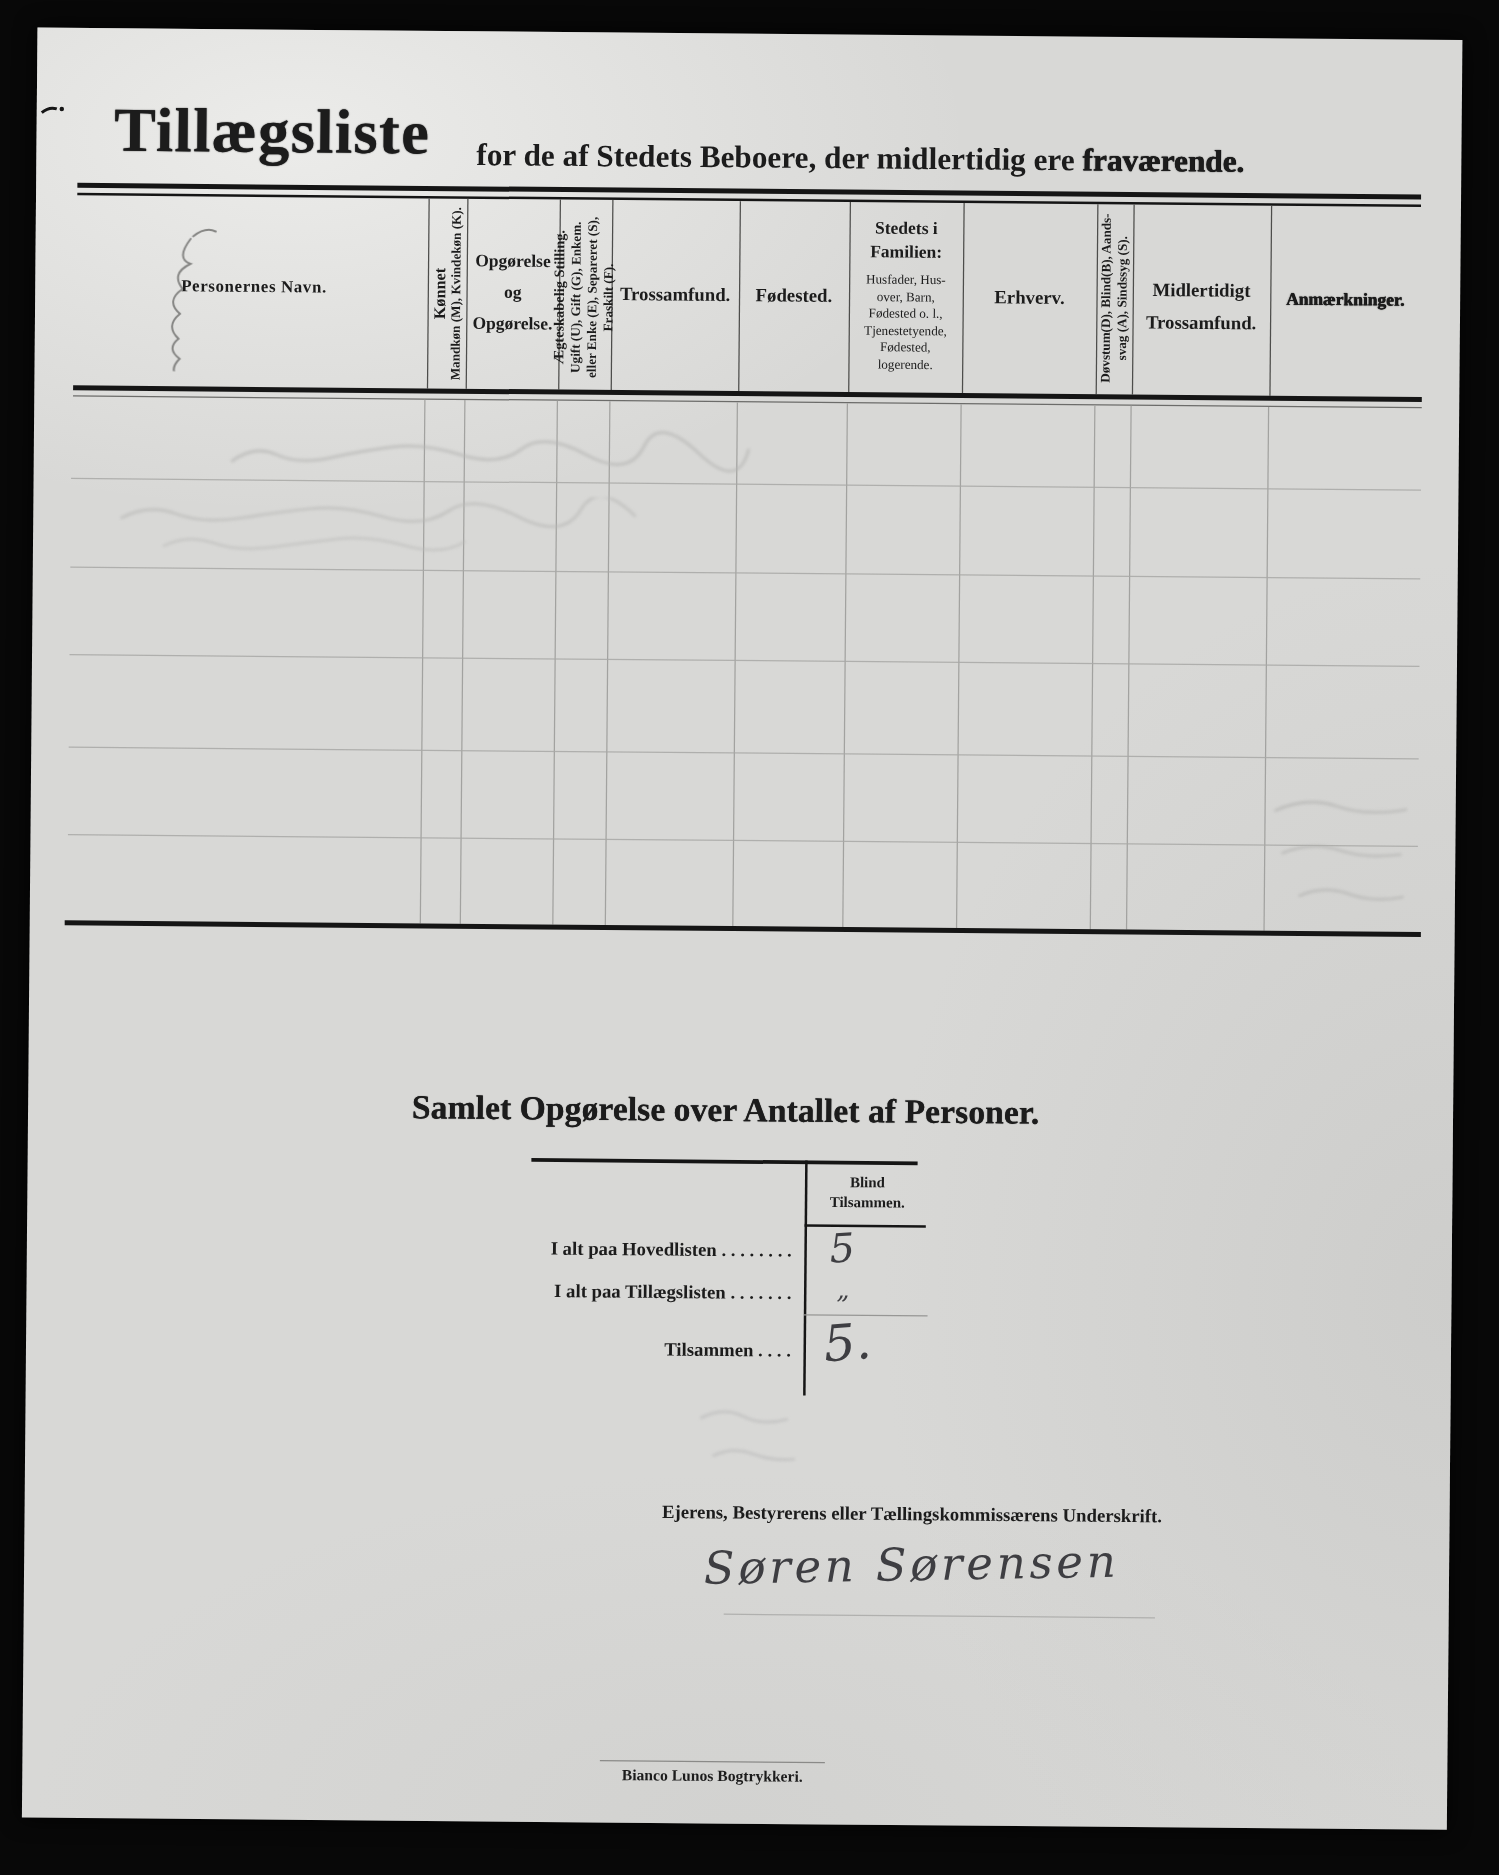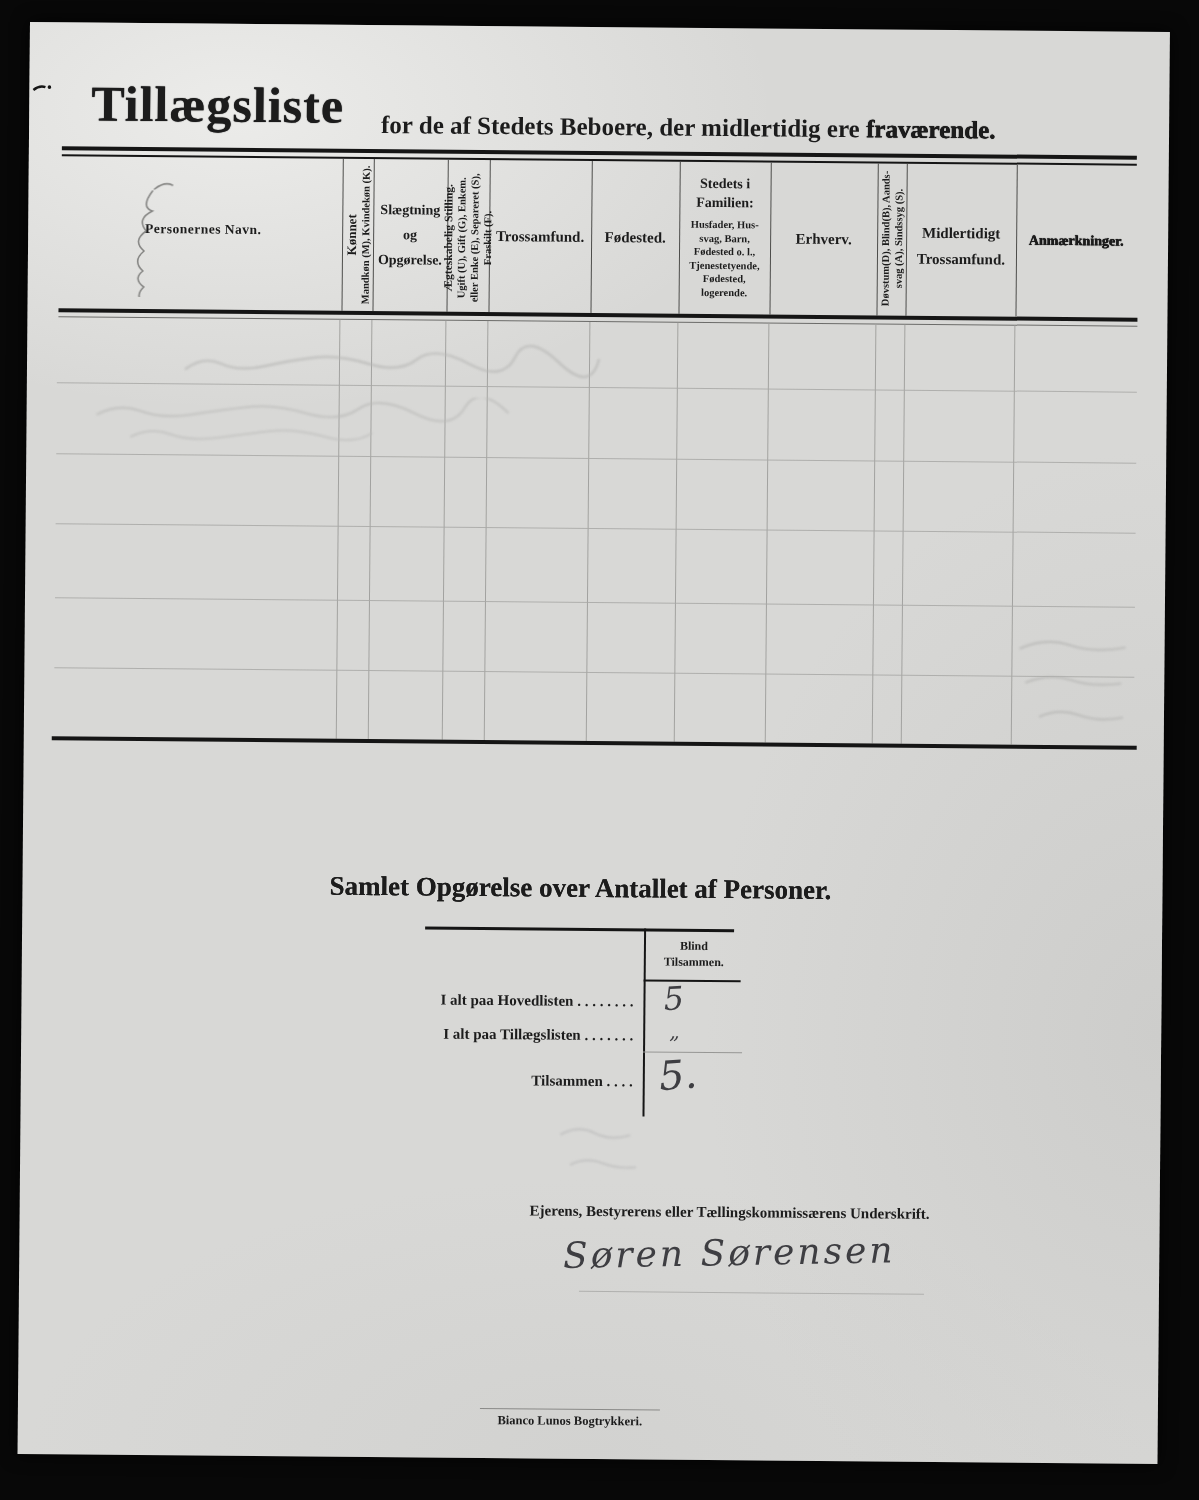--- a/index.html
+++ b/index.html
@@ -19,21 +19,21 @@
   .vline-h{position:absolute;top:134px;height:152px;width:1px;background:#4d4d4b;}
   .vline-b{position:absolute;top:295px;height:419px;width:1px;background:#a2a2a0;}
   .row-line{position:absolute;left:30px;width:1080px;height:1px;background:#a8a8a6;opacity:.85;}
 
   .t-main{position:absolute;left:62px;top:52px;font-size:50px;font-weight:bold;letter-spacing:1px;
           text-shadow:0 0 1px #1c1c1c;}
   .t-sub{position:absolute;left:352px;top:86px;font-size:25px;font-weight:bold;white-space:nowrap;}
   .t-emph{text-shadow:0 0 1px #111, 0.4px 0 0 #111;}
 
   .hc{position:absolute;text-align:center;font-weight:bold;line-height:1.15;}
-  .hc .sm{font-size:10.5px;line-height:13.5px;font-weight:bold;}
+  .hc .sm{font-size:10.5px;line-height:13.5px;font-weight:normal;}
   .rotbox{position:absolute;width:150px;text-align:center;transform:rotate(-90deg);font-weight:bold;}
   .rotbox .r1{font-size:13px;line-height:15px;}
   .rotbox .r2{font-size:10.5px;line-height:13px;}
 
   .hand{font-family:"DejaVu Serif","Liberation Serif",serif;font-style:italic;color:#3e3e42;}
 
   .s-label{position:absolute;left:290px;width:322px;text-align:right;font-size:15px;font-weight:bold;white-space:nowrap;}
   .caption{font-size:15px;font-weight:bold;text-align:center;}
   .ghost{position:absolute;filter:blur(1.1px);opacity:.65;}
   .pencil{position:absolute;filter:blur(.3px);opacity:.8;}
@@ -71,41 +71,41 @@
     <div class="vline-h" style="left:988px;"></div>
 
     <div class="hc" style="left:35px;width:280px;top:198px;font-size:13.5px;letter-spacing:.5px;">Personernes Navn.</div>
 
     <div class="rotbox" style="left:255px;top:196px;">
       <div class="r1">Kønnet</div>
       <div class="r2">Mandkøn (M), Kvindekøn (K).</div>
     </div>
 
     <div class="hc" style="left:345px;width:74px;top:172px;font-size:14px;line-height:25px;">
-      <div>Slægtning</div>
+      <div>Opgørelse</div>
       <div>og</div>
       <div>Opgørelse.</div>
     </div>
 
     <div class="rotbox" style="left:365px;top:186px;">
       <div class="r2" style="font-size:11.5px;">Ægteskabelig Stilling.</div>
       <div class="r2">Ugift (U), Gift (G), Enkem.</div>
       <div class="r2">eller Enke (E), Separeret (S),</div>
       <div class="r2">Fraskilt (F).</div>
     </div>
 
     <div class="hc" style="left:461px;width:102px;top:202px;font-size:15px;">Trossamfund.</div>
 
     <div class="hc" style="left:563px;width:88px;top:202px;font-size:15px;">Fødested.</div>
 
     <div class="hc" style="left:651px;width:91px;top:146px;font-size:14px;line-height:19px;">
       <div>Stedets i</div>
       <div style="margin-bottom:6px;">Familien:</div>
       <div class="sm">Husfader, Hus-</div>
-      <div class="sm">svag, Barn,</div>
+      <div class="sm">over, Barn,</div>
       <div class="sm">Fødested o. l.,</div>
       <div class="sm">Tjenestetyende,</div>
       <div class="sm">Fødested,</div>
       <div class="sm">logerende.</div>
     </div>
 
     <div class="hc" style="left:742px;width:107px;top:202px;font-size:15px;">Erhverv.</div>
 
     <div class="rotbox" style="left:789px;top:196px;">
       <div class="r2">Døvstum(D), Blind(B), Aands-</div>

